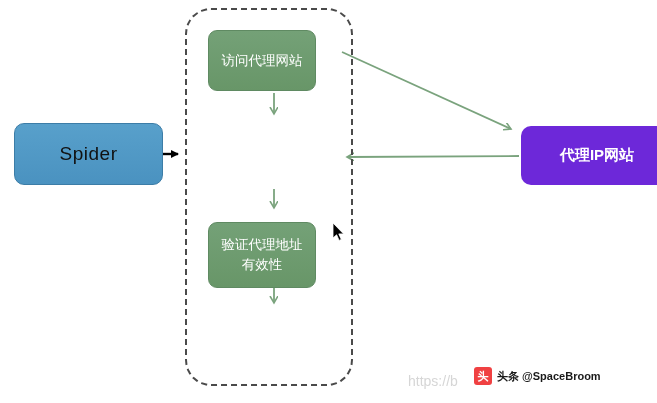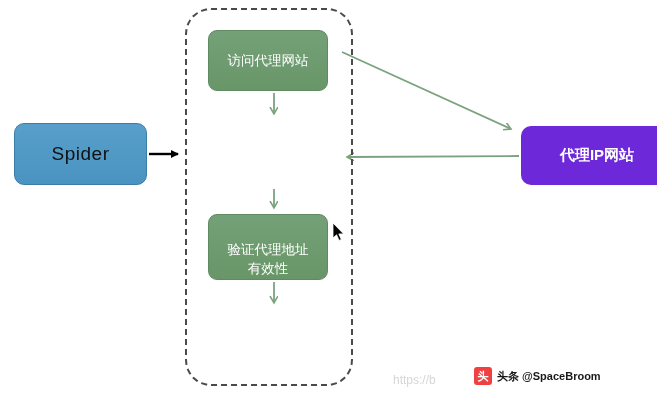--- a/index.html
+++ b/index.html
@@ -24,75 +24,75 @@
     position: absolute;
     display: flex;
     align-items: center;
     justify-content: center;
     text-align: center;
     box-sizing: border-box;
   }
 
   .spider-box {
     left: 14px; top: 123px;
-    width: 133px; height: 62px;
+    width: 149px; height: 62px;
     background: linear-gradient(#58a0cb, #4a92c0);
     border: 1px solid #3c7da7;
     border-radius: 10px;
     color: #111111;
     font-size: 19px;
     letter-spacing: 0.5px;
   }
 
   .flow-border {
     position: absolute;
     left: 185px; top: 8px;
     width: 168px; height: 378px;
     border: 2px dashed #4a4a4a;
     border-radius: 26px;
     box-sizing: border-box;
   }
 
   .step-box {
     left: 208px;
-    width: 120px;
+    width: 108px;
     background: linear-gradient(#74a177, #689668);
     border: 1px solid #5f8a62;
     border-radius: 9px;
     color: #ffffff;
     font-size: 13.5px;
     line-height: 1.45;
     white-space: pre-line;
   }
   .step-1 { top: 30px;  height: 61px; }
   .step-2 { top: 121px; height: 66px; }
-  .step-3 { top: 214px; height: 66px; align-items: flex-end; }
+  .step-3 { top: 222px; height: 66px; }
   .step-4 { top: 309px; height: 59px; }
 
   .proxy-box {
     left: 521px; top: 126px;
     width: 152px; height: 59px;
     background: #6d28d9;
     border-radius: 10px;
     color: #ffffff;
     font-size: 15px;
     font-weight: bold;
   }
 
   .cursor {
     position: absolute;
     left: 330px; top: 222px;
     width: 16px; height: 20px;
   }
 
   .faint-url {
     position: absolute;
-    left: 393px; top: 373px;
+    left: 408px; top: 373px;
     color: #d6d6d6;
-    font-size: 12px;
+    font-size: 14px;
   }
 
   .watermark {
     position: absolute;
     left: 474px; top: 367px;
     display: flex;
     align-items: center;
     gap: 5px;
   }
   .watermark-icon {

